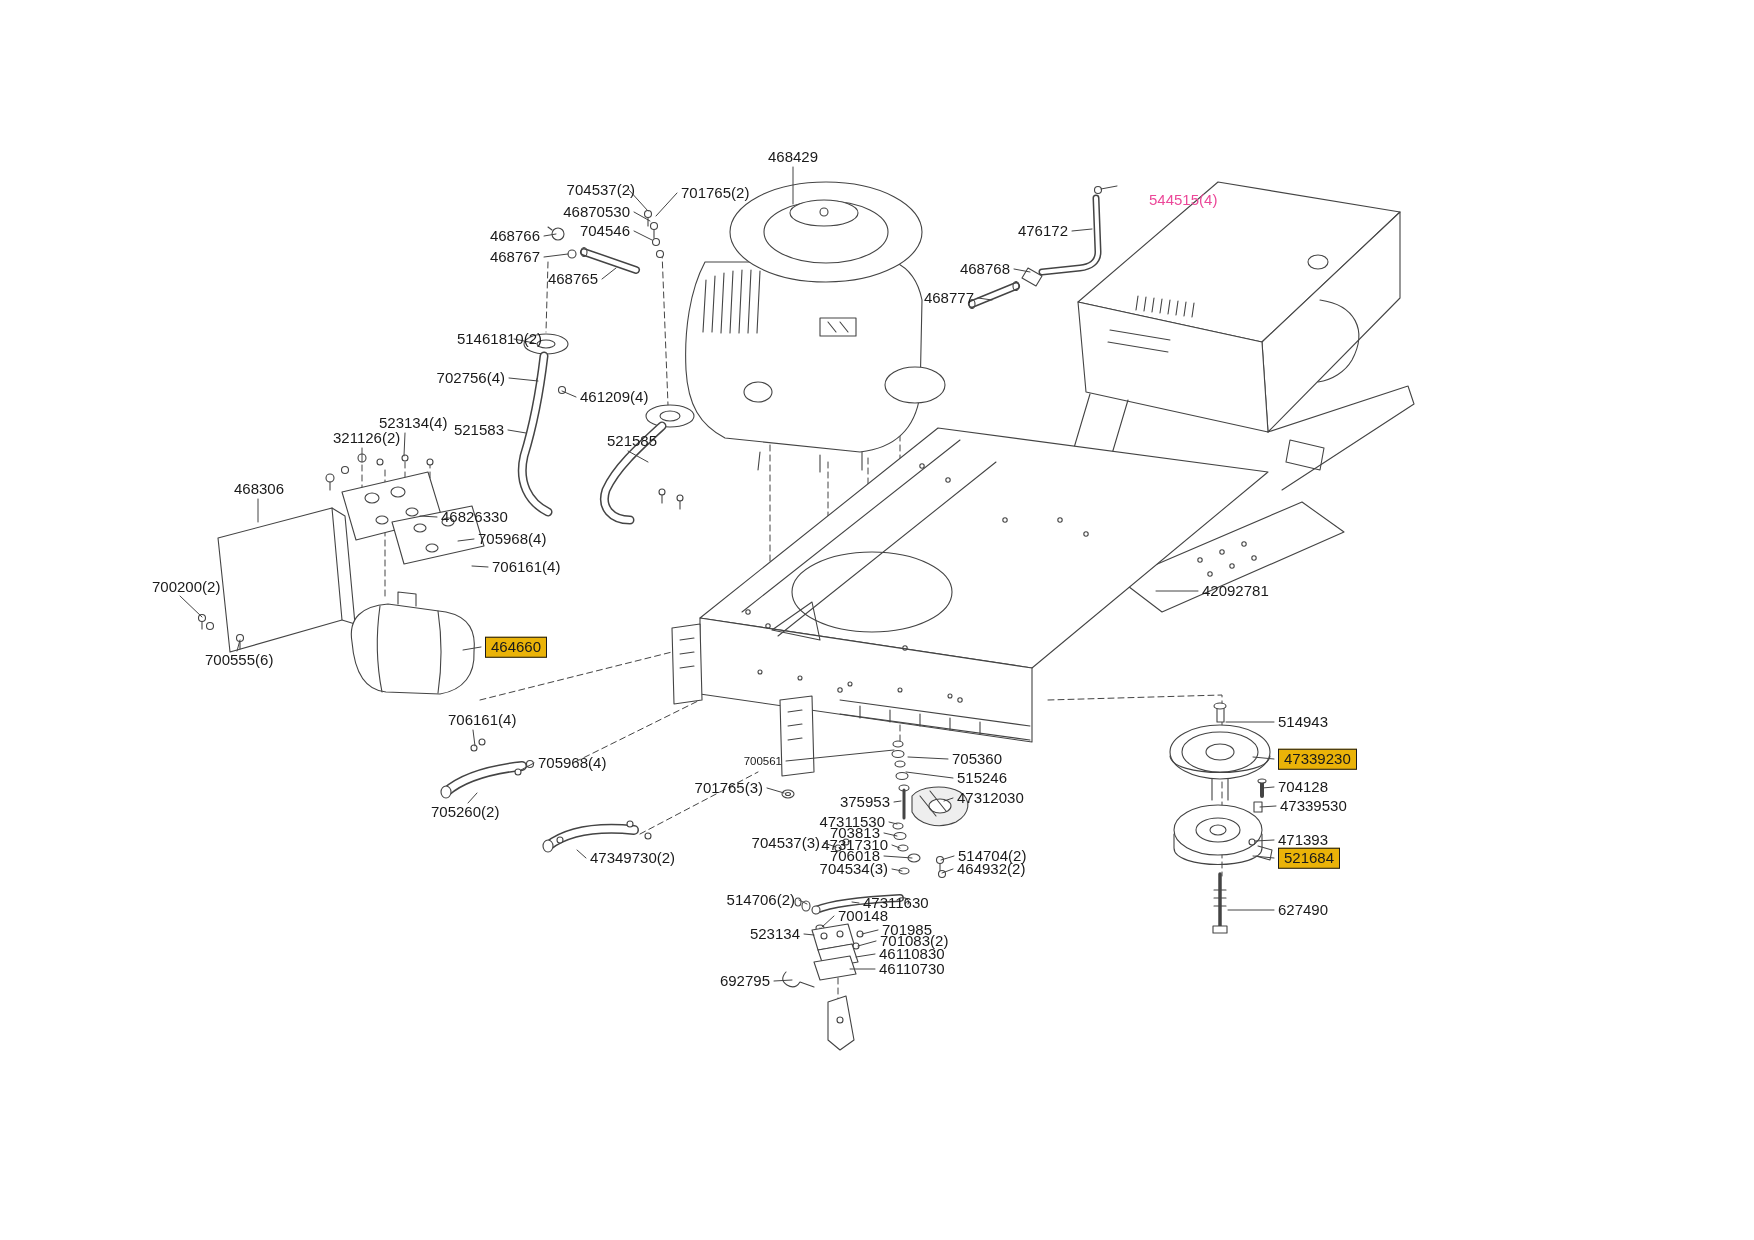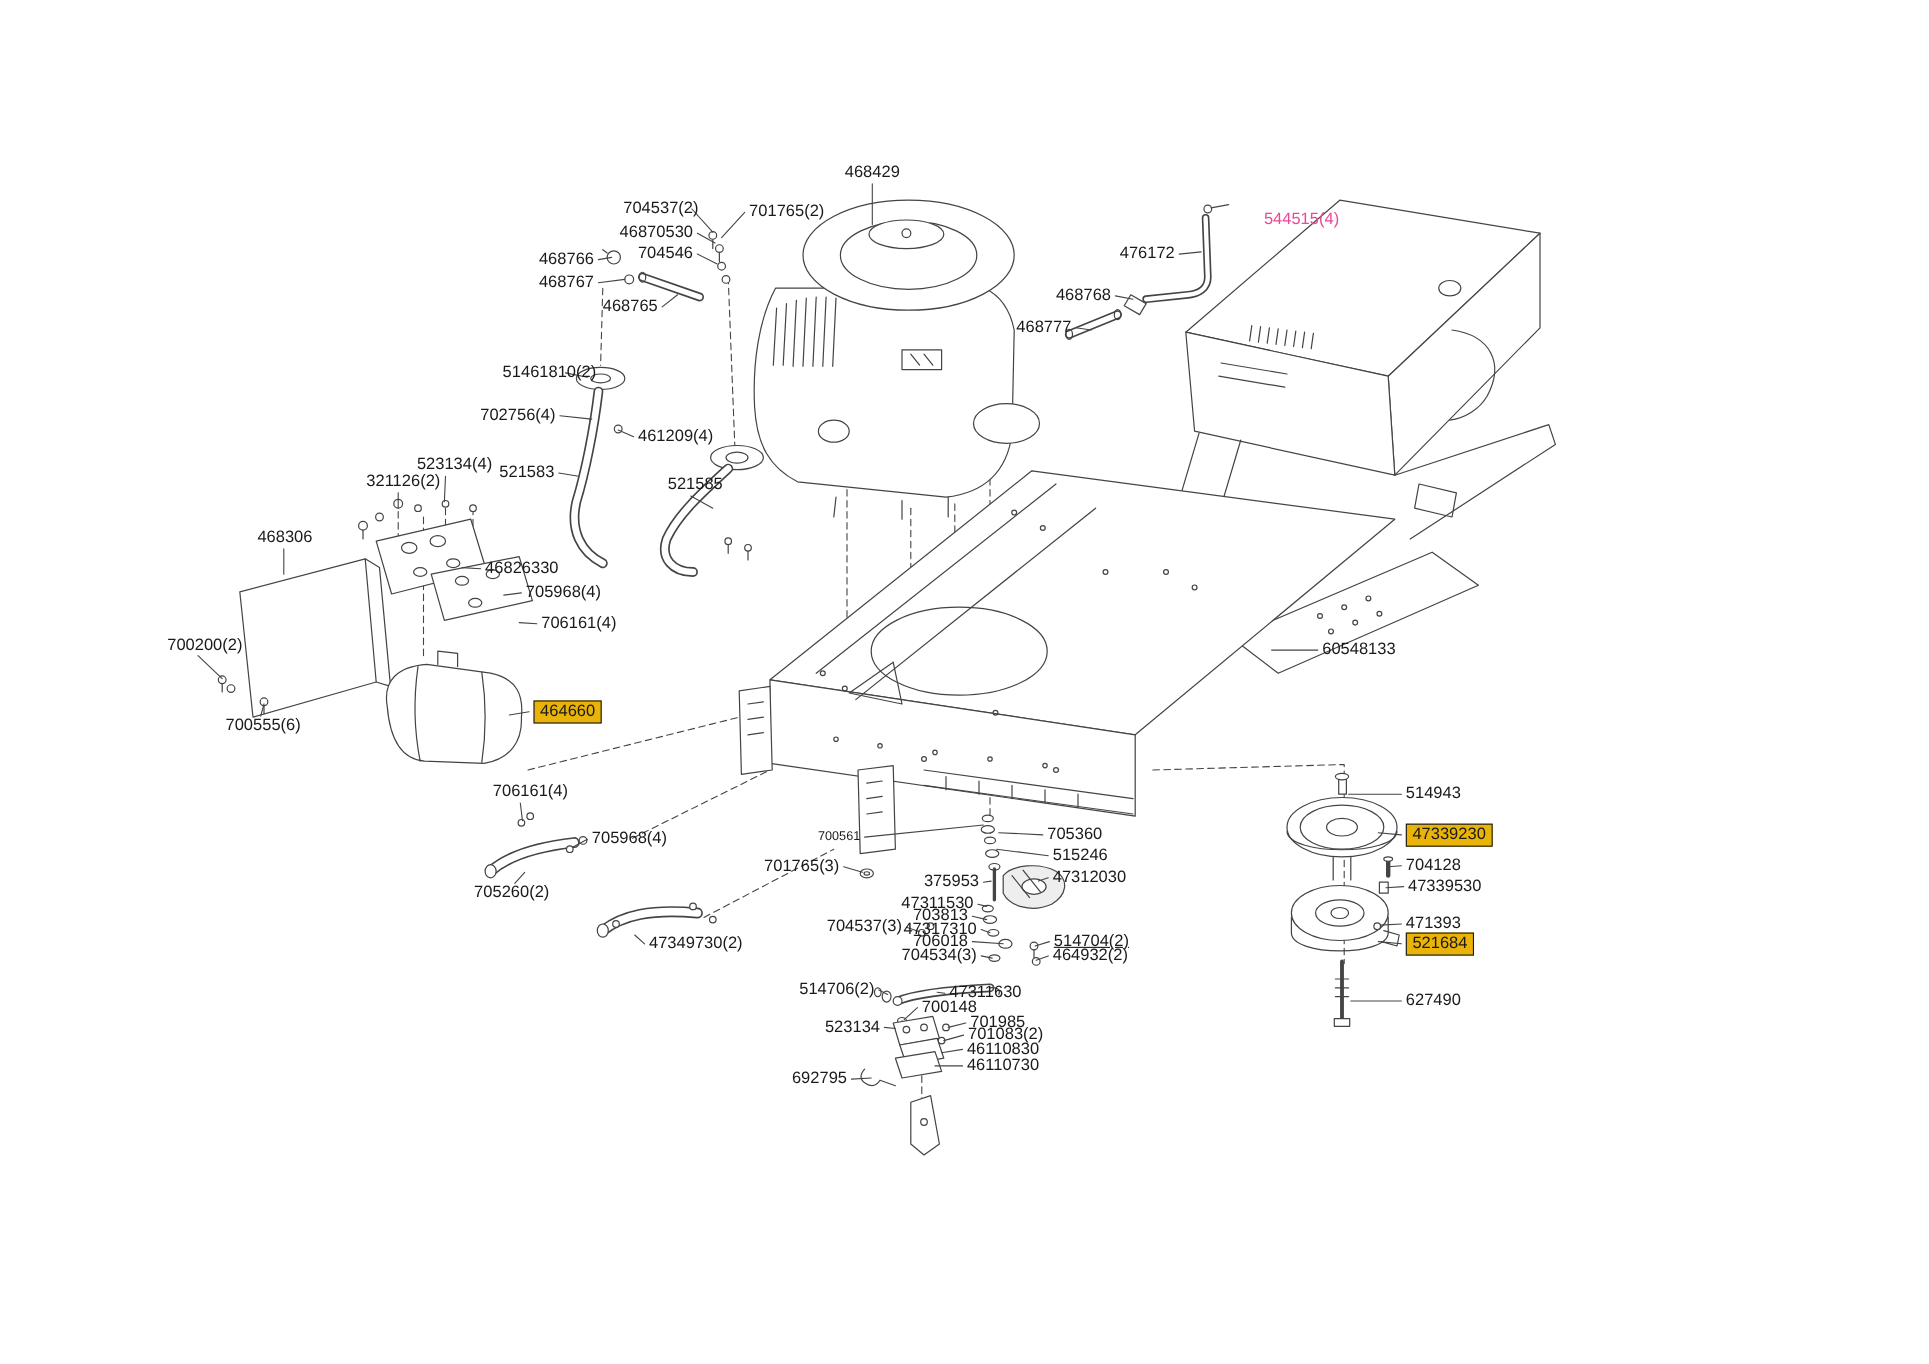--- a/index.html
+++ b/index.html
@@ -346,38 +346,38 @@
       <div class="part-label" style="left: 580px; top: 397px; color: rgb(26, 26, 26); transform: translate(0px, -50%);">461209(4)</div>
       <div class="part-label" style="left: 379px; top: 423px; color: rgb(26, 26, 26); transform: translate(0px, -50%);">523134(4)</div>
       <div class="part-label" style="left: 333px; top: 438px; color: rgb(26, 26, 26); transform: translate(0px, -50%);">321126(2)</div>
       <div class="part-label" style="left: 504px; top: 430px; color: rgb(26, 26, 26); transform: translate(-100%, -50%);">521583</div>
       <div class="part-label" style="left: 607px; top: 441px; color: rgb(26, 26, 26); transform: translate(0px, -50%);">521585</div>
       <div class="part-label" style="left: 234px; top: 489px; color: rgb(26, 26, 26); transform: translate(0px, -50%);">468306</div>
       <div class="part-label" style="left: 441px; top: 517px; color: rgb(26, 26, 26); transform: translate(0px, -50%);">46826330</div>
       <div class="part-label" style="left: 478px; top: 539px; color: rgb(26, 26, 26); transform: translate(0px, -50%);">705968(4)</div>
       <div class="part-label" style="left: 492px; top: 567px; color: rgb(26, 26, 26); transform: translate(0px, -50%);">706161(4)</div>
       <div class="part-label" style="left: 152px; top: 587px; color: rgb(26, 26, 26); transform: translate(0px, -50%);">700200(2)</div>
-      <div class="part-label" style="left: 1202px; top: 591px; color: rgb(26, 26, 26); transform: translate(0px, -50%);">60548133</div>
+      <div class="part-label" style="left: 1202px; top: 591px; color: rgb(26, 26, 26); transform: translate(0px, -50%);">42092781</div>
       <div class="part-label" style="left: 205px; top: 660px; color: rgb(26, 26, 26); transform: translate(0px, -50%);">700555(6)</div>
       <div class="part-label boxed" style="left: 485px; top: 647px; color: rgb(26, 26, 26); transform: translate(0px, -50%);">464660</div>
       <div class="part-label" style="left: 448px; top: 720px; color: rgb(26, 26, 26); transform: translate(0px, -50%);">706161(4)</div>
       <div class="part-label" style="left: 538px; top: 763px; color: rgb(26, 26, 26); transform: translate(0px, -50%);">705968(4)</div>
       <div class="part-label" style="left: 763px; top: 788px; color: rgb(26, 26, 26); transform: translate(-100%, -50%);">701765(3)</div>
       <div class="part-label small" style="left: 782px; top: 761px; color: rgb(26, 26, 26); transform: translate(-100%, -50%);">700561</div>
       <div class="part-label" style="left: 952px; top: 759px; color: rgb(26, 26, 26); transform: translate(0px, -50%);">705360</div>
       <div class="part-label" style="left: 957px; top: 778px; color: rgb(26, 26, 26); transform: translate(0px, -50%);">515246</div>
       <div class="part-label" style="left: 957px; top: 798px; color: rgb(26, 26, 26); transform: translate(0px, -50%);">47312030</div>
       <div class="part-label" style="left: 890px; top: 802px; color: rgb(26, 26, 26); transform: translate(-100%, -50%);">375953</div>
       <div class="part-label" style="left: 431px; top: 812px; color: rgb(26, 26, 26); transform: translate(0px, -50%);">705260(2)</div>
       <div class="part-label" style="left: 885px; top: 822px; color: rgb(26, 26, 26); transform: translate(-100%, -50%);">47311530</div>
       <div class="part-label" style="left: 880px; top: 833px; color: rgb(26, 26, 26); transform: translate(-100%, -50%);">703813</div>
       <div class="part-label" style="left: 888px; top: 845px; color: rgb(26, 26, 26); transform: translate(-100%, -50%);">47317310</div>
       <div class="part-label" style="left: 820px; top: 843px; color: rgb(26, 26, 26); transform: translate(-100%, -50%);">704537(3)</div>
       <div class="part-label" style="left: 880px; top: 856px; color: rgb(26, 26, 26); transform: translate(-100%, -50%);">706018</div>
-      <div class="part-label" style="left: 958px; top: 856px; color: rgb(26, 26, 26); transform: translate(0px, -50%); text-decoration: underline;">514704(2)</div>
+      <div class="part-label" style="left: 958px; top: 856px; color: rgb(26, 26, 26); transform: translate(0px, -50%);">514704(2)</div>
       <div class="part-label" style="left: 888px; top: 869px; color: rgb(26, 26, 26); transform: translate(-100%, -50%);">704534(3)</div>
       <div class="part-label" style="left: 957px; top: 869px; color: rgb(26, 26, 26); transform: translate(0px, -50%);">464932(2)</div>
       <div class="part-label" style="left: 590px; top: 858px; color: rgb(26, 26, 26); transform: translate(0px, -50%);">47349730(2)</div>
       <div class="part-label" style="left: 1278px; top: 722px; color: rgb(26, 26, 26); transform: translate(0px, -50%);">514943</div>
       <div class="part-label boxed" style="left: 1278px; top: 759px; color: rgb(26, 26, 26); transform: translate(0px, -50%);">47339230</div>
       <div class="part-label" style="left: 1278px; top: 787px; color: rgb(26, 26, 26); transform: translate(0px, -50%);">704128</div>
       <div class="part-label" style="left: 1280px; top: 806px; color: rgb(26, 26, 26); transform: translate(0px, -50%);">47339530</div>
       <div class="part-label" style="left: 1278px; top: 840px; color: rgb(26, 26, 26); transform: translate(0px, -50%);">471393</div>
       <div class="part-label boxed" style="left: 1278px; top: 858px; color: rgb(26, 26, 26); transform: translate(0px, -50%);">521684</div>
       <div class="part-label" style="left: 1278px; top: 910px; color: rgb(26, 26, 26); transform: translate(0px, -50%);">627490</div>

